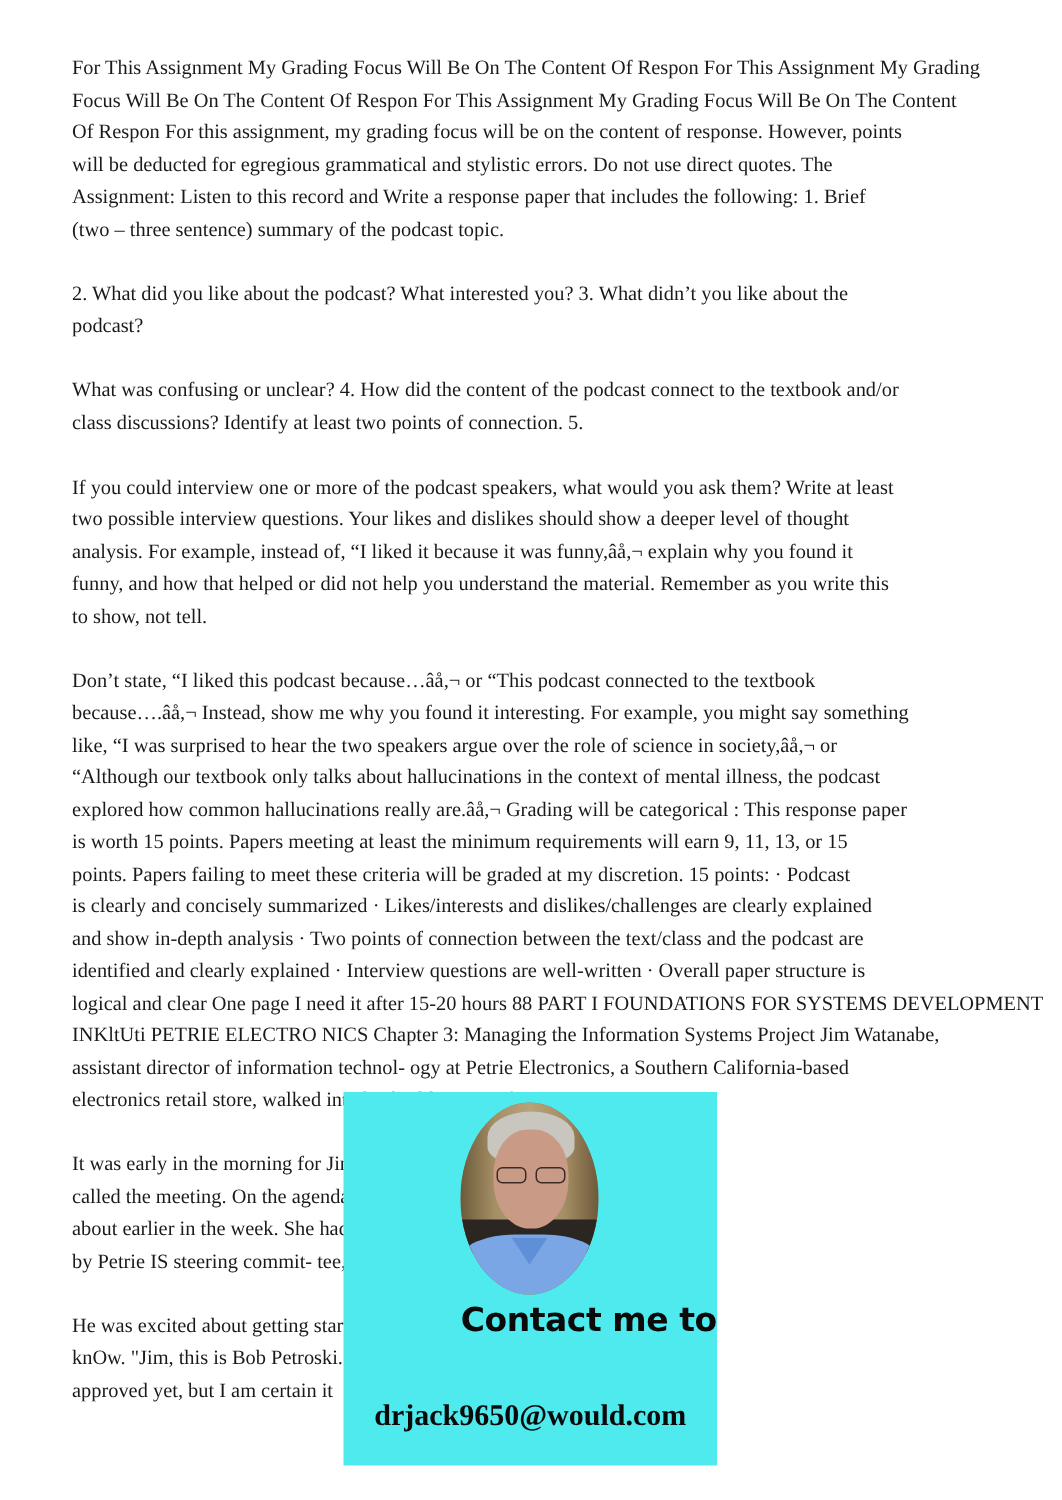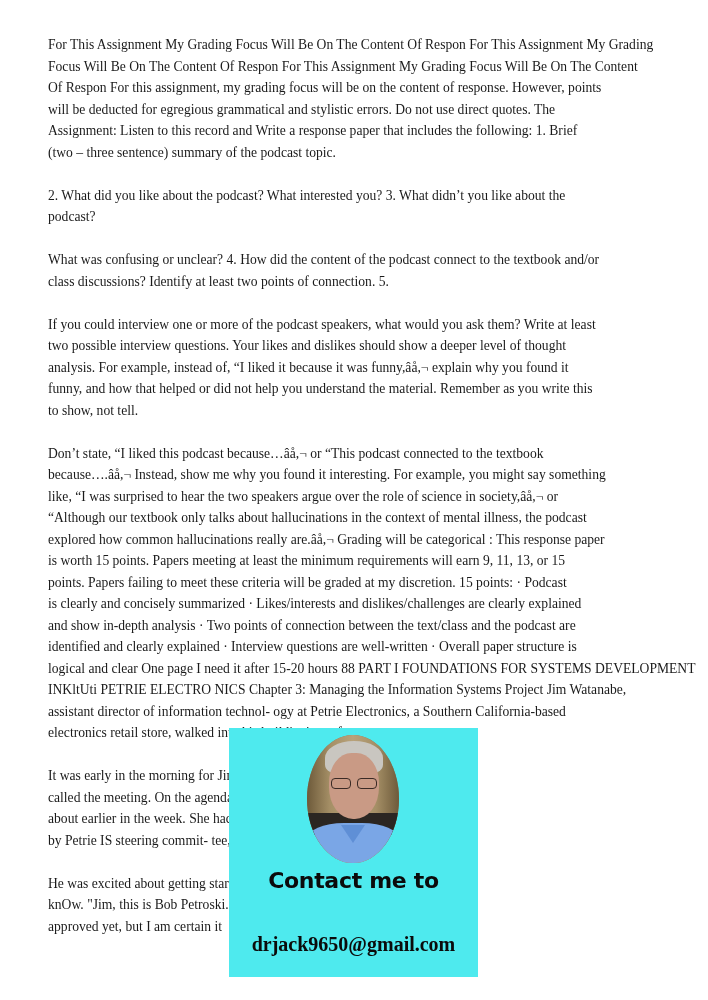--- a/index.html
+++ b/index.html
@@ -105,21 +105,21 @@
       position: absolute;
       left: 0;
       width: 249px;
       text-align: center;
       font-family: "DejaVu Sans", "Liberation Sans", sans-serif;
       font-weight: bold;
       font-size: 22px;
       color: #0b0b0b;
       letter-spacing: -0.3px;
     }
-    .contact-1 { top: 140px; }
+    .contact-1 { top: 140px; margin-left: 39px; }
     .contact-2 { top: 171px; }
     .email {
       position: absolute;
       left: 0;
       top: 205px;
       width: 249px;
       text-align: center;
       font-family: "Liberation Serif", "DejaVu Serif", serif;
       font-weight: bold;
       font-size: 20px;
@@ -189,14 +189,14 @@
     <div class="shirt"></div>
     <div class="collar"></div>
     <div class="hair"></div>
     <div class="face"></div>
     <div class="glasses">
         <span class="l"></span>
         <span class="r"></span>
       </div>
   </div>
   <div class="contact-line contact-1">Contact me to</div>
-  <div class="email">drjack9650@gmail.com</div>
+  <div class="email">drjack9650@would.com</div>
 </div>
 
 </body></html>

